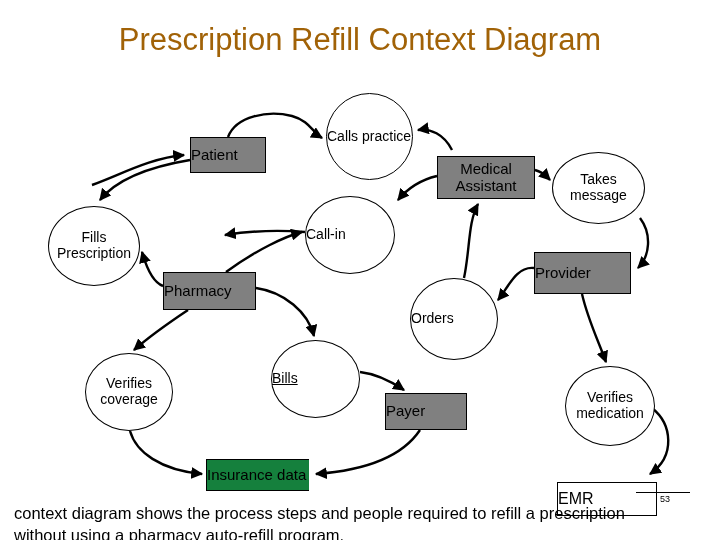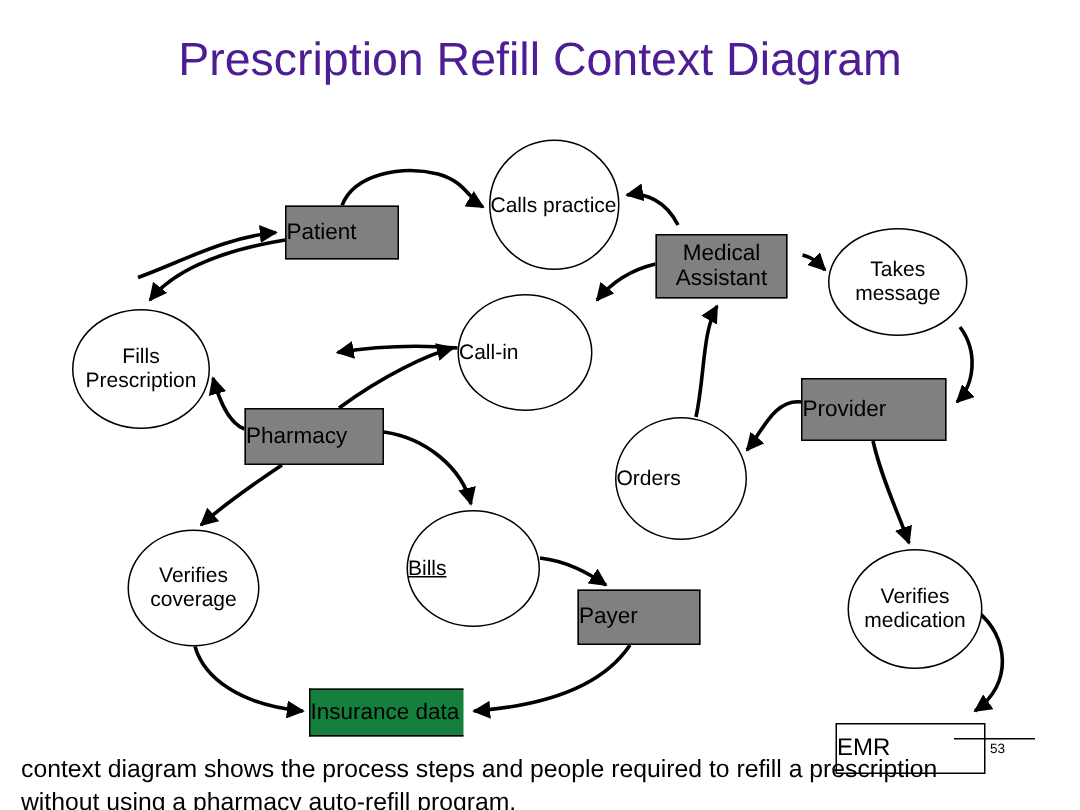--- a/index.html
+++ b/index.html
@@ -15,21 +15,21 @@
     overflow: hidden;
     font-family: "Liberation Sans", sans-serif;
   }
   #title {
     position: absolute;
     left: 0;
     top: 22px;
     width: 720px;
     text-align: center;
     font-size: 31px;
-    color: #4c1d95;
+    color: #a16207;
     letter-spacing: 0px;
     white-space: nowrap;
   }
   #svg-layer {
     position: absolute;
     left: 0;
     top: 0;
     width: 720px;
     height: 540px;
   }
@@ -146,21 +146,21 @@
   </svg>
 
   <div class="node process" style="left:190px; top:137px; width:76px; height:36px;">
     <span>Patient</span>
   </div>
 
   <div class="node circle" style="left:326px; top:93px; width:87px; height:87px;">
     <span>Calls practice</span>
   </div>
 
-  <div class="node process" style="left:437px; top:156px; width:88px; height:43px;">
+  <div class="node process" style="left:437px; top:156px; width:98px; height:43px;">
     <span>Medical Assistant</span>
   </div>
 
   <div class="node circle" style="left:552px; top:152px; width:93px; height:72px;">
     <span>Takes message</span>
   </div>
 
   <div class="node circle" style="left:305px; top:196px; width:90px; height:78px;">
     <span>Call-in</span>
   </div>

